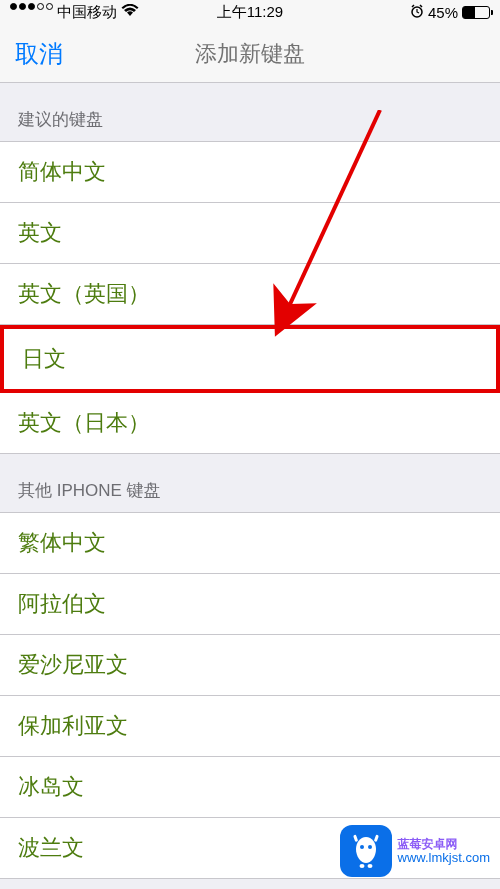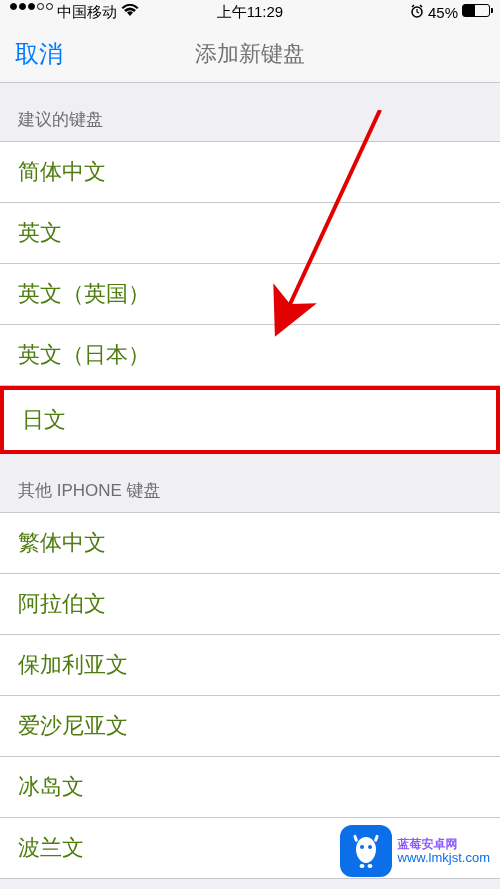--- a/index.html
+++ b/index.html
@@ -24,21 +24,21 @@
       justify-content: space-between;
       padding: 0 10px;
       font-size: 15px;
       color: #000;
     }
     .status-left { display: flex; align-items: flex-start; gap: 4px; }
     .signal-dots { display: flex; gap: 2px; }
     .dot { width: 7px; height: 7px; border-radius: 50%; border: 1px solid #000; }
     .dot.filled { background: #000; }
     .status-center { position: absolute; left: 50%; transform: translateX(-50%); font-weight: 500; }
-    .status-right { display: flex; gap: 4px; }
+    .status-right { display: flex; align-items: center; gap: 4px; }
     .battery {
       width: 28px; height: 13px; border: 1.5px solid #000; border-radius: 3px; position: relative;
     }
     .battery::after {
       content: ''; position: absolute; right: -4px; top: 3px; width: 2px; height: 5px;
       background: #000; border-radius: 0 1px 1px 0;
     }
     .battery-fill { height: 100%; width: 45%; background: #000; border-radius: 1px 0 0 1px; }
     
     .nav-bar {
@@ -155,30 +155,30 @@
 <div class="nav-bar">
   <div class="nav-cancel">取消</div>
   <div class="nav-title">添加新键盘</div>
 </div>
 
 <div class="section-header">建议的键盘</div>
 <div class="list-group">
   <div class="list-row">简体中文</div>
   <div class="list-row">英文</div>
   <div class="list-row">英文（英国）</div>
+  <div class="list-row highlight-box">日文</div>
   <div class="list-row">英文（日本）</div>
-  <div class="list-row highlight-box">日文</div>
 </div>
 
 <div class="section-header">其他 IPHONE 键盘</div>
 <div class="list-group">
   <div class="list-row">繁体中文</div>
   <div class="list-row">阿拉伯文</div>
+  <div class="list-row">爱沙尼亚文</div>
   <div class="list-row">保加利亚文</div>
-  <div class="list-row">爱沙尼亚文</div>
   <div class="list-row">冰岛文</div>
   <div class="list-row">波兰文</div>
 </div>
 
 <svg class="arrow-overlay" viewBox="0 0 200 230">
   <defs>
     <marker id="arrowhead" markerWidth="12" markerHeight="12" refX="6" refY="6" orient="auto">
       <path d="M0,0 L12,6 L0,12 L3,6 Z" fill="#e30000"></path>
     </marker>
   </defs>

